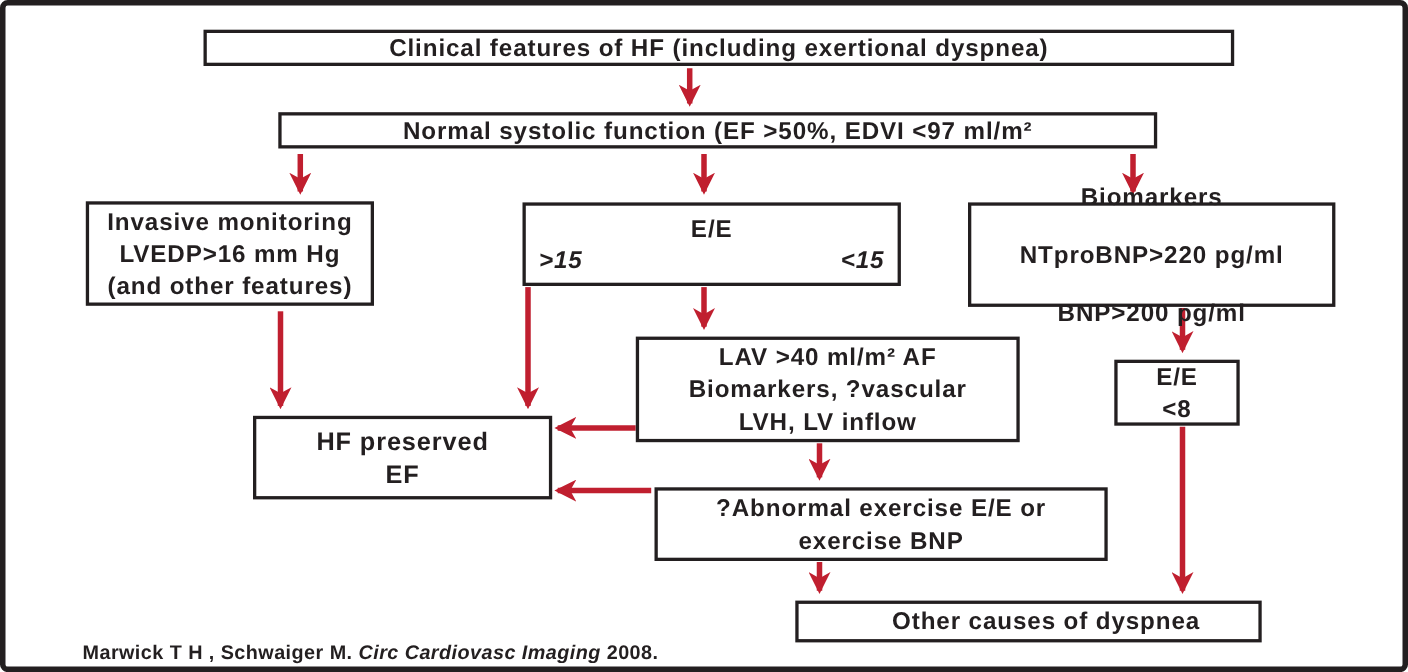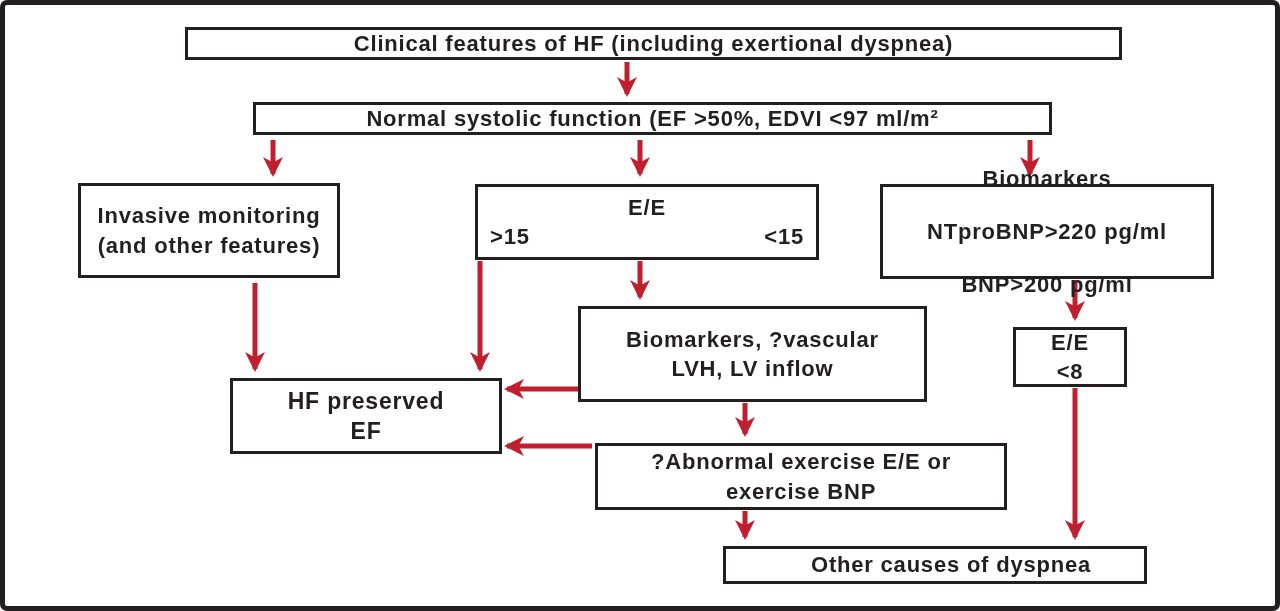--- a/index.html
+++ b/index.html
@@ -45,20 +45,21 @@
   #box-ee8        { left: 1008px;top: 322px; width: 114px; height: 60px; }
   #box-hfpef      { left: 225px; top: 373px; width: 272px; height: 76px; font-size: 23px; }
   #box-abnormal   { left: 590px; top: 438px; width: 412px; height: 67px; }
   #box-other      { left: 718px; top: 541px; width: 424px; height: 38px; padding-left: 32px; }
   .ee-row {
     display: flex;
     justify-content: space-between;
     width: 100%;
     box-sizing: border-box;
     padding: 0 12px;
+    font-style: italic;
   }
   .citation {
     position: absolute;
     left: 70px;
     top: 578px;
     font-size: 18px;
     letter-spacing: 0.4px;
     white-space: nowrap;
   }
   .citation .ital { font-style: italic; }
@@ -92,38 +93,40 @@
   <div class="fbox" id="box-clinical">
     <div>Clinical features of HF (including exertional dyspnea)</div>
   </div>
 
   <div class="fbox" id="box-normal">
     <div>Normal systolic function (EF &gt;50%, EDVI &lt;97 ml/m²</div>
   </div>
 
   <div class="fbox" id="box-invasive">
     <div>Invasive monitoring</div>
+    <div>LVEDP&gt;16 mm Hg</div>
     <div>(and other features)</div>
   </div>
 
   <div class="fbox" id="box-ee">
     <div>E/E</div>
     <div class="ee-row">
       <span>&gt;15</span>
       <span>&lt;15</span>
     </div>
   </div>
 
   <div class="fbox" id="box-biomarkers">
     <div>Biomarkers</div>
     <div>NTproBNP&gt;220 pg/ml</div>
     <div>BNP&gt;200 pg/ml</div>
   </div>
 
   <div class="fbox" id="box-lav">
+    <div>LAV &gt;40 ml/m² AF</div>
     <div>Biomarkers, ?vascular</div>
     <div>LVH, LV inflow</div>
   </div>
 
   <div class="fbox" id="box-ee8">
     <div>E/E</div>
     <div>&lt;8</div>
   </div>
 
   <div class="fbox" id="box-abnormal">
@@ -133,14 +136,17 @@
 
   <div class="fbox" id="box-hfpef">
     <div>HF preserved</div>
     <div>EF</div>
   </div>
 
   <div class="fbox" id="box-other">
     <div>Other causes of dyspnea</div>
   </div>
 
+  <div class="citation">
+    <span>Marwick T H , Schwaiger M. </span><span class="ital">Circ Cardiovasc Imaging</span><span> 2008.</span>
+  </div>
 
 </div>
 
 </body></html>

